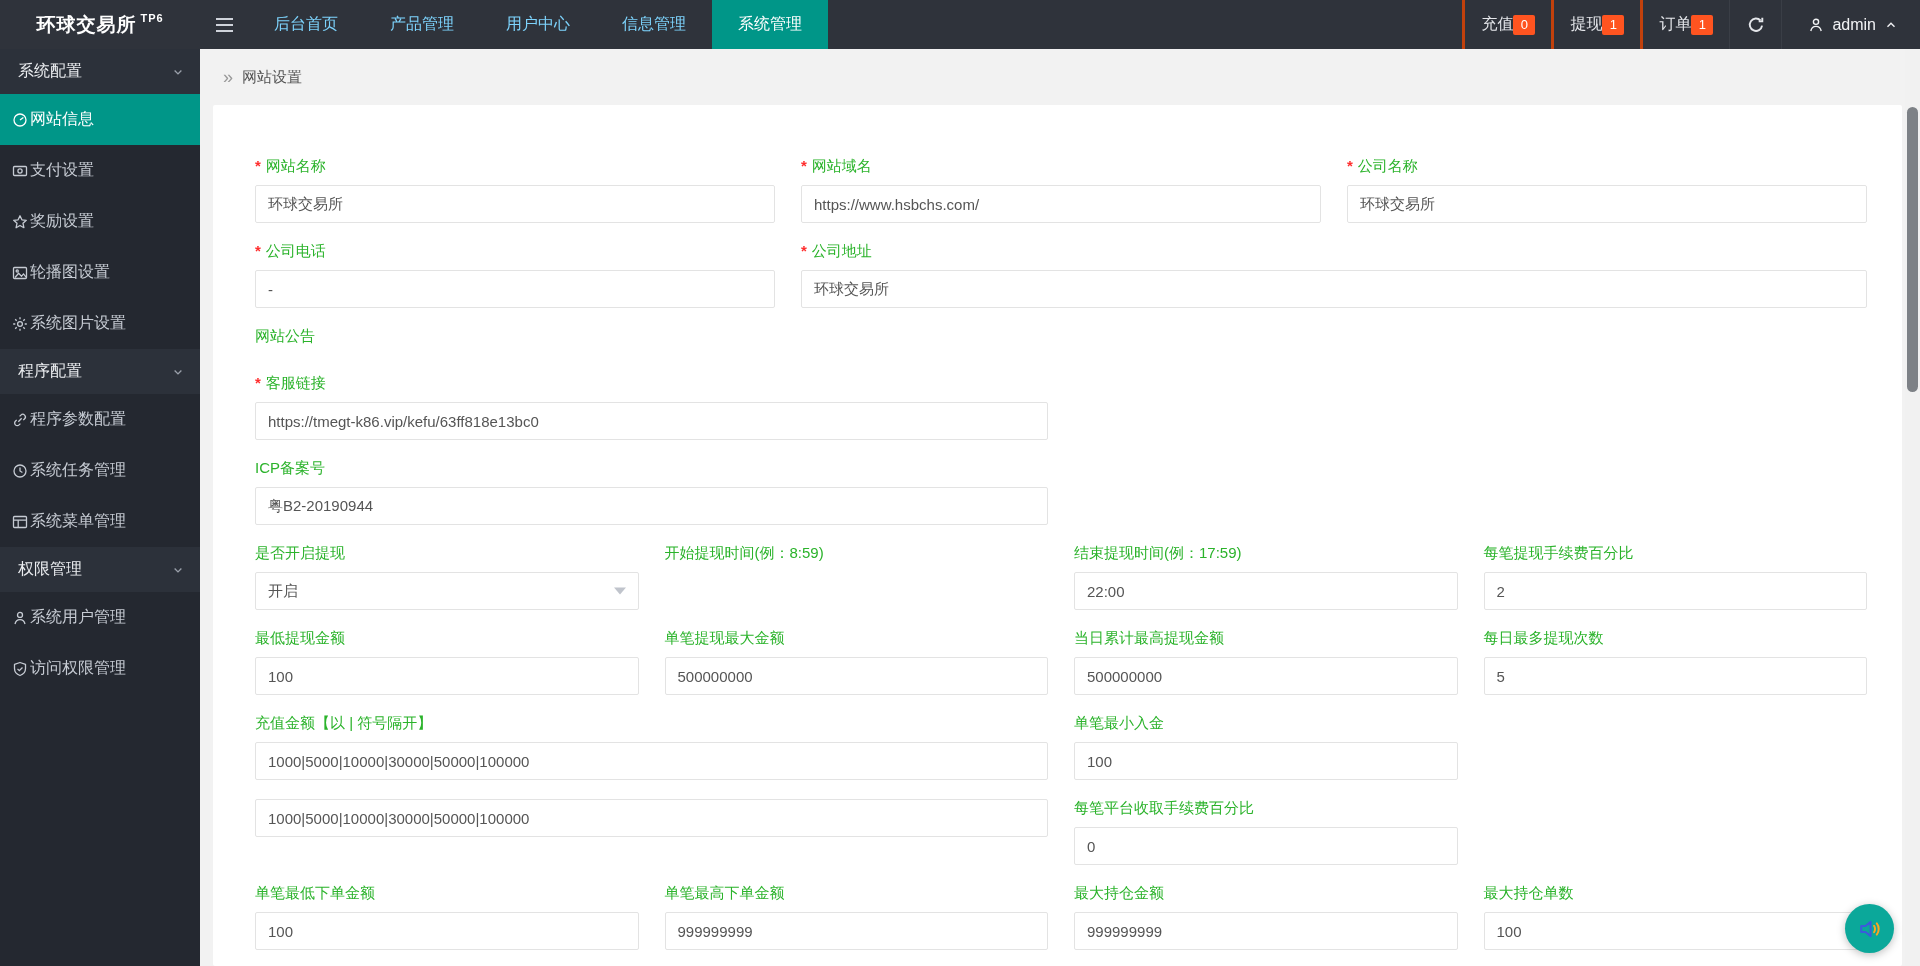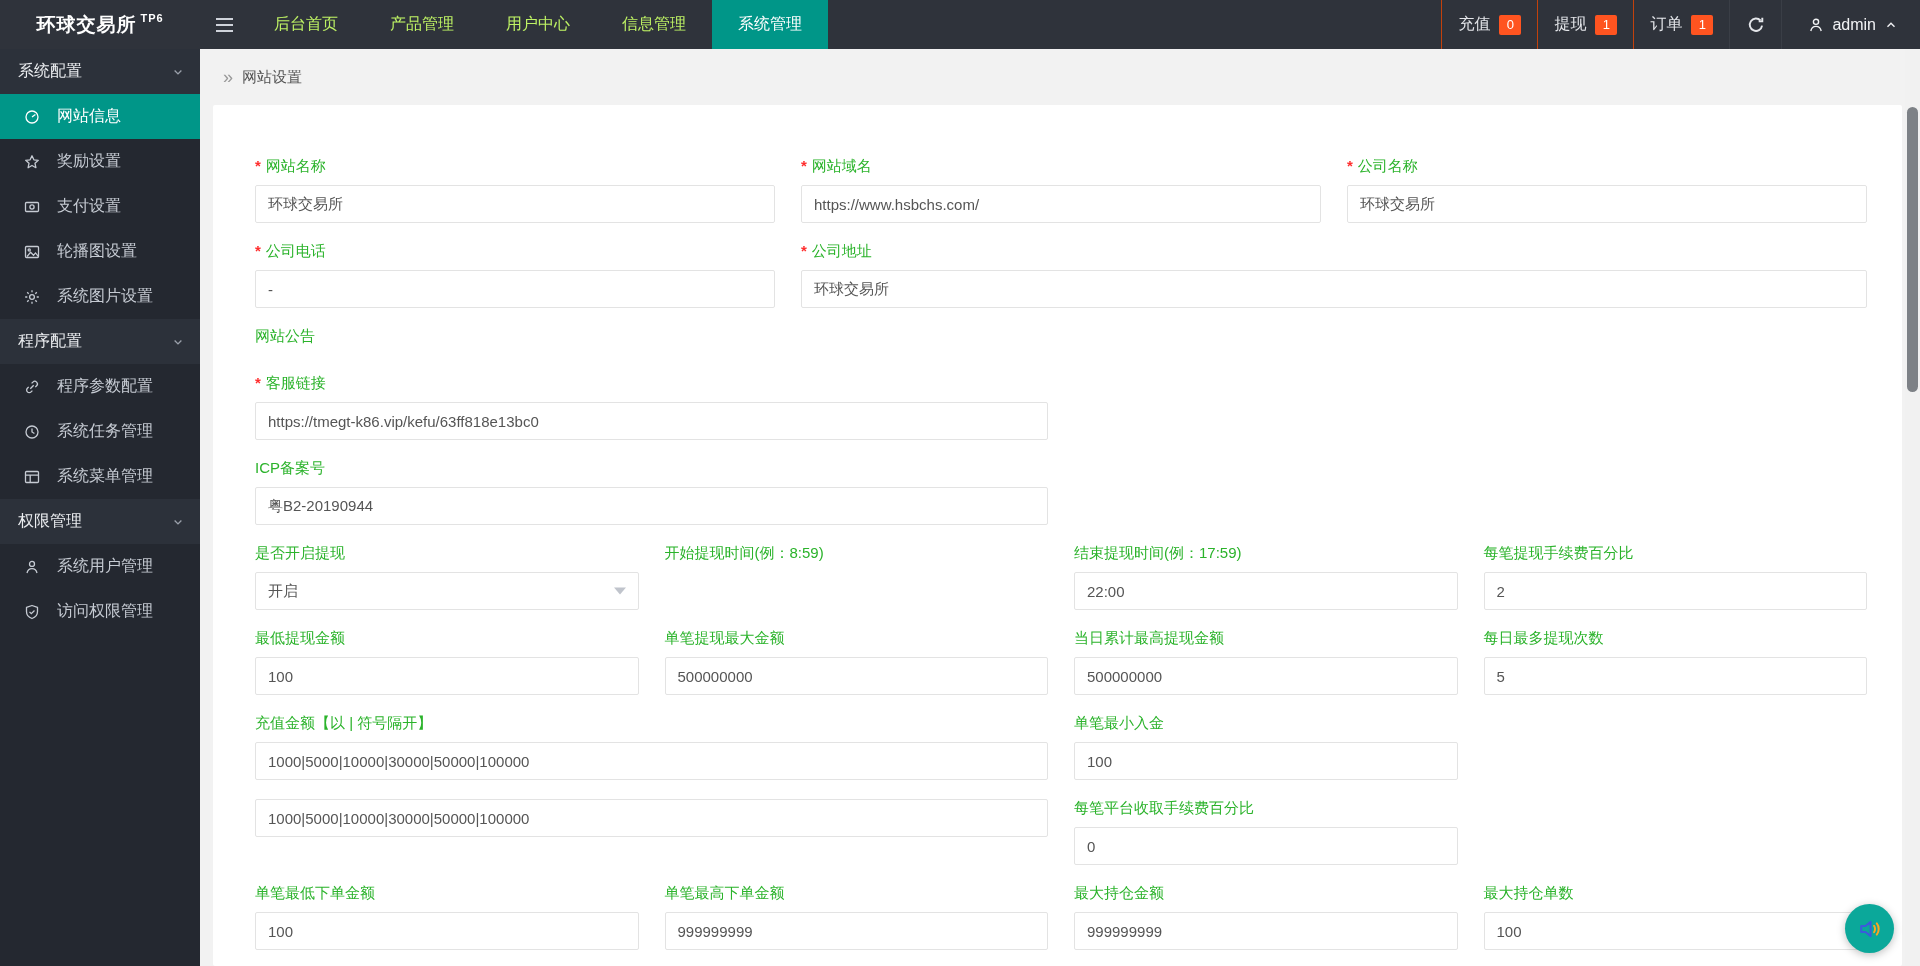--- a/index.html
+++ b/index.html
@@ -21,27 +21,27 @@
     flex:none;
   }
   .logo .tag { font-size:11px; font-weight:bold; margin-left:4px; transform:translateY(-7px); }
   .burger {
     width:48px; display:flex; align-items:center; justify-content:center;
     color:#cfd3da; cursor:pointer; flex:none;
   }
   .nav { display:flex; align-items:stretch; }
   .nav-item {
     padding:0 26px; display:flex; align-items:center;
-    color:#bef264; font-size:16px; cursor:pointer; white-space:nowrap;
+    color:#7dd3fc; font-size:16px; cursor:pointer; white-space:nowrap;
   }
   .nav-item.active { background:#009688; color:#fff; }
   .topbar-right { margin-left:auto; display:flex; align-items:stretch; }
   .quick-item {
-    display:flex; align-items:center; gap:9px; padding:0 16px;
-    color:#e4e6ea; font-size:16px; border-left:1px solid #c2410c; cursor:pointer;
+    display:flex; align-items:center; padding:0 16px;
+    color:#e4e6ea; font-size:16px; border-left:3px solid #c2410c; cursor:pointer;
   }
   .badge {
     background:#ff5420; color:#fff; font-size:13px; min-width:22px; height:20px;
     line-height:20px; text-align:center; border-radius:2px; padding:0 4px;
   }
   .refresh-btn {
     width:52px; display:flex; align-items:center; justify-content:center;
     color:#e4e6ea; border-left:1px solid #3a3e46; cursor:pointer;
   }
   .user-box {
@@ -54,22 +54,22 @@
     position:absolute; top:49px; left:0; bottom:0; width:200px;
     background:#242830; z-index:20;
   }
   .side-section-header {
     height:45px; display:flex; align-items:center; justify-content:space-between;
     padding:0 16px 0 18px; color:#eceef1; font-size:16px; background:#2c313a;
     cursor:pointer;
   }
   .side-section-header .chev { color:#9aa0aa; }
   .side-item {
-    height:45px; display:flex; align-items:center; gap:17px;
-    padding:0 10px 0 24px; color:#c6cbd3; font-size:16px; cursor:pointer;
+    height:51px; display:flex; align-items:center; gap:2px;
+    padding:0 10px 0 12px; color:#c6cbd3; font-size:16px; cursor:pointer;
     white-space:nowrap;
   }
   .side-item.active { background:#009688; color:#ffffff; }
   .side-item .s-icon { flex:none; }
 
   
   .content { position:absolute; left:200px; top:49px; right:0; bottom:0; }
   .breadcrumb {
     height:56px; display:flex; align-items:center; gap:9px; padding-left:23px;
     font-size:15px; color:#555;
@@ -194,33 +194,33 @@
         <svg width="16" height="16" viewBox="0 0 16 16" fill="none" stroke="currentColor" stroke-width="1.3">
           <circle cx="8" cy="8" r="6"></circle>
           <path d="M8 8l3.4-2.6"></path>
         </svg>
       </span>
       <span>网站信息</span>
     </div>
     <div class="side-item">
       <span class="s-icon">
         <svg width="16" height="16" viewBox="0 0 16 16" fill="none" stroke="currentColor" stroke-width="1.3">
-          <path d="M8 1.8l1.9 4 4.4.5-3.3 3 .9 4.4L8 11.5l-3.9 2.2.9-4.4-3.3-3 4.4-.5z" stroke-linejoin="round"></path>
-        </svg>
-      </span>
-      <span>奖励设置</span>
-    </div>
-    <div class="side-item">
-      <span class="s-icon">
-        <svg width="16" height="16" viewBox="0 0 16 16" fill="none" stroke="currentColor" stroke-width="1.3">
           <rect x="1.5" y="3.5" width="13" height="9" rx="1"></rect>
           <circle cx="8" cy="8" r="2.1"></circle>
         </svg>
       </span>
       <span>支付设置</span>
+    </div>
+    <div class="side-item">
+      <span class="s-icon">
+        <svg width="16" height="16" viewBox="0 0 16 16" fill="none" stroke="currentColor" stroke-width="1.3">
+          <path d="M8 1.8l1.9 4 4.4.5-3.3 3 .9 4.4L8 11.5l-3.9 2.2.9-4.4-3.3-3 4.4-.5z" stroke-linejoin="round"></path>
+        </svg>
+      </span>
+      <span>奖励设置</span>
     </div>
     <div class="side-item">
       <span class="s-icon">
         <svg width="16" height="16" viewBox="0 0 16 16" fill="none" stroke="currentColor" stroke-width="1.3">
           <rect x="1.5" y="2.5" width="13" height="11" rx="1"></rect>
           <circle cx="5.2" cy="6" r="1.1"></circle>
           <path d="M3 12.5l3.6-4.2 2.9 3 2-2.4 2.8 3.4"></path>
         </svg>
       </span>
       <span>轮播图设置</span>

